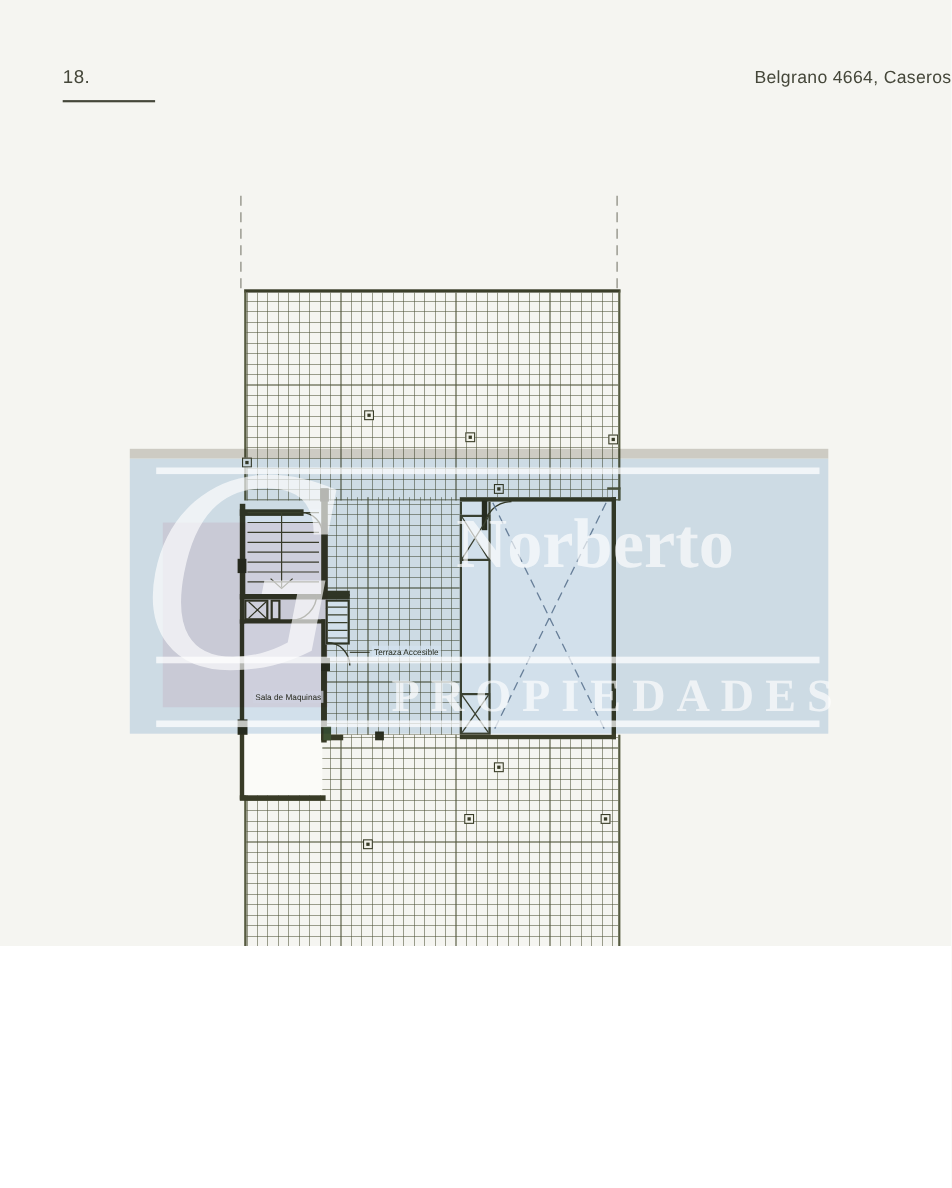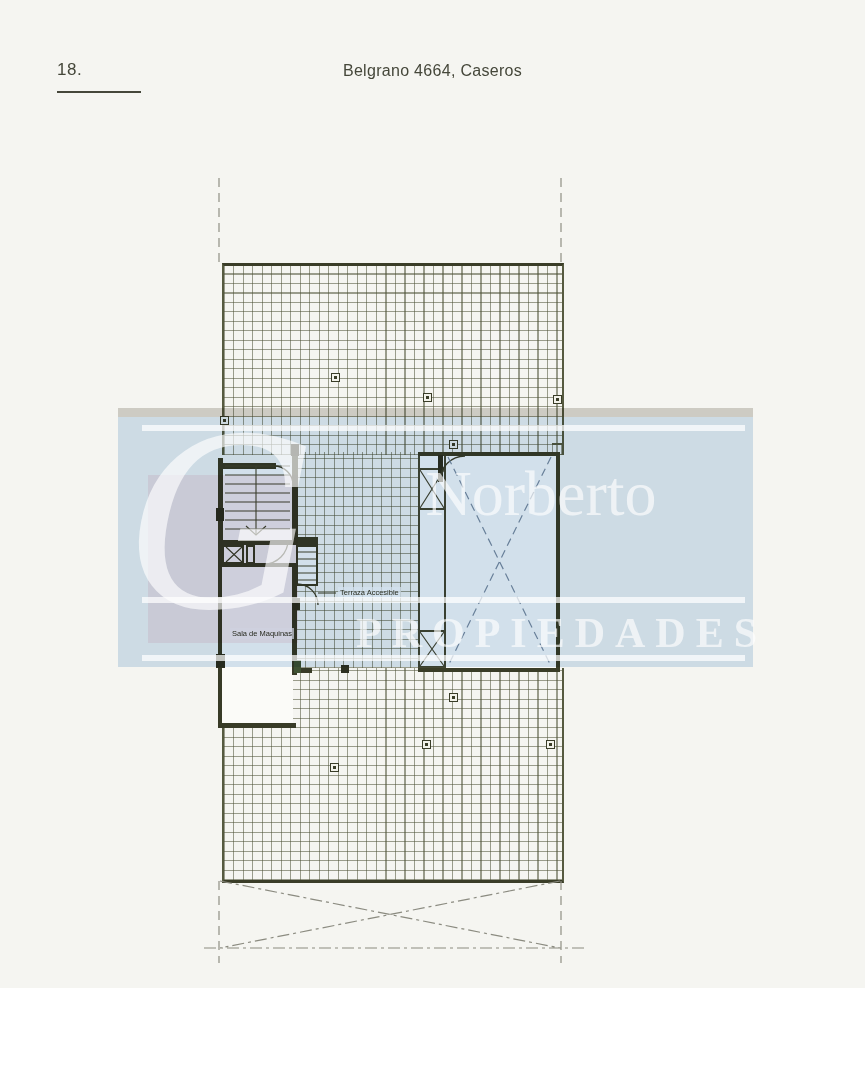--- a/index.html
+++ b/index.html
@@ -1,23 +1,23 @@
 <!DOCTYPE html>
 <html><head>
 <meta charset="utf-8">
 <style>
   html,body{margin:0;padding:0;}
-  .page{position:relative;width:865px;height:988px;background:#f5f5f1;overflow:hidden;
+  .page{position:relative;width:865px;height:860px;background:#f5f5f1;overflow:hidden;
         font-family:"Liberation Sans","DejaVu Sans",sans-serif;}
   .abs{position:absolute;}
 
   
   .page-number{left:57px;top:60px;font-size:17px;letter-spacing:.5px;color:#45473a;}
   .page-rule{left:57px;top:91px;width:84px;height:2px;background:#45473a;}
-  .address{left:0;right:0;top:62px;text-align:center;font-size:16px;color:#45473a;letter-spacing:.3px;}
+  .address{left:0;right:0;top:62px;text-align:right;font-size:16px;color:#45473a;letter-spacing:.3px;}
   .title{left:55px;top:148px;font-family:"Liberation Serif","DejaVu Serif",serif;
          font-weight:700;font-size:40px;color:#3c451f;letter-spacing:.5px;}
 
   
   .plan{left:0;top:0;width:865px;height:1080px;}
   .hatch{background-image:
       repeating-linear-gradient(0deg, rgba(78,82,55,.55) 0 1px, transparent 1px 9.5px),
       repeating-linear-gradient(90deg, rgba(78,82,55,.55) 0 1px, transparent 1px 9.5px);}
   .upper-terrace{left:222px;top:263px;width:338px;height:189px;
       border-top:3px solid #3a3d28;border-left:2px solid #565a40;border-right:2px solid #565a40;}
@@ -55,21 +55,21 @@
   .wm-band{left:118px;top:417px;width:635px;height:250px;}
   .wm-square{left:148px;top:475px;width:150px;height:168px;}
   .wm-white{left:0;top:0;width:865px;height:1080px;z-index:60;pointer-events:none;}
   .wm-line{height:6px;background:#fff;opacity:.72;}
   .wl1{left:142px;top:425px;width:603px;}
   .wl2{left:142px;top:597px;width:603px;}
   .wl3{left:142px;top:655px;width:603px;}
   .wm-monogram{left:128px;top:408px;width:220px;font-family:"DejaVu Serif","Liberation Serif",serif;
       font-style:italic;font-size:235px;line-height:1;color:#fff;opacity:.66;}
   .wm-name{left:356px;width:370px;text-align:center;font-family:"Liberation Serif","DejaVu Serif",serif;
-      font-weight:400;color:#fff;opacity:.66;line-height:1;}
+      font-weight:700;color:#fff;opacity:.66;line-height:1;}
   .wm-n1{top:462px;font-size:64px;}
   .wm-n2{top:532px;font-size:64px;}
   .wm-sub{left:356px;top:612px;width:385px;text-align:left;font-family:"Liberation Serif","DejaVu Serif",serif;
       font-weight:700;font-size:42px;letter-spacing:10px;color:#fff;opacity:.66;line-height:1;}
 </style>
 </head>
 <body>
 
 <div class="page">
 

